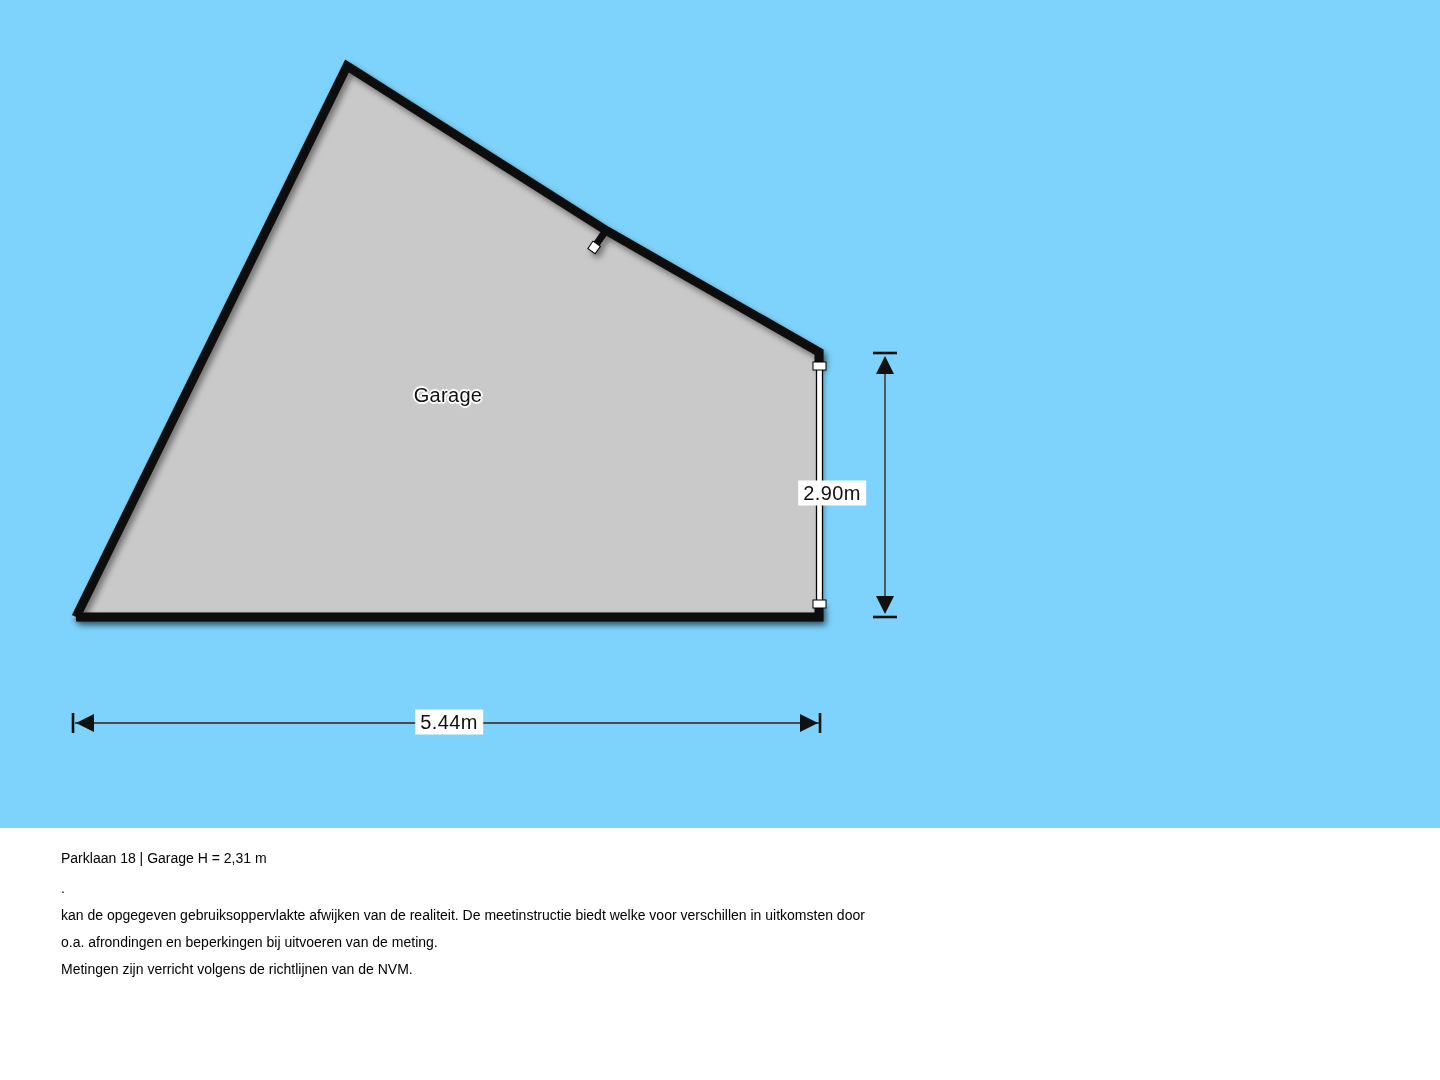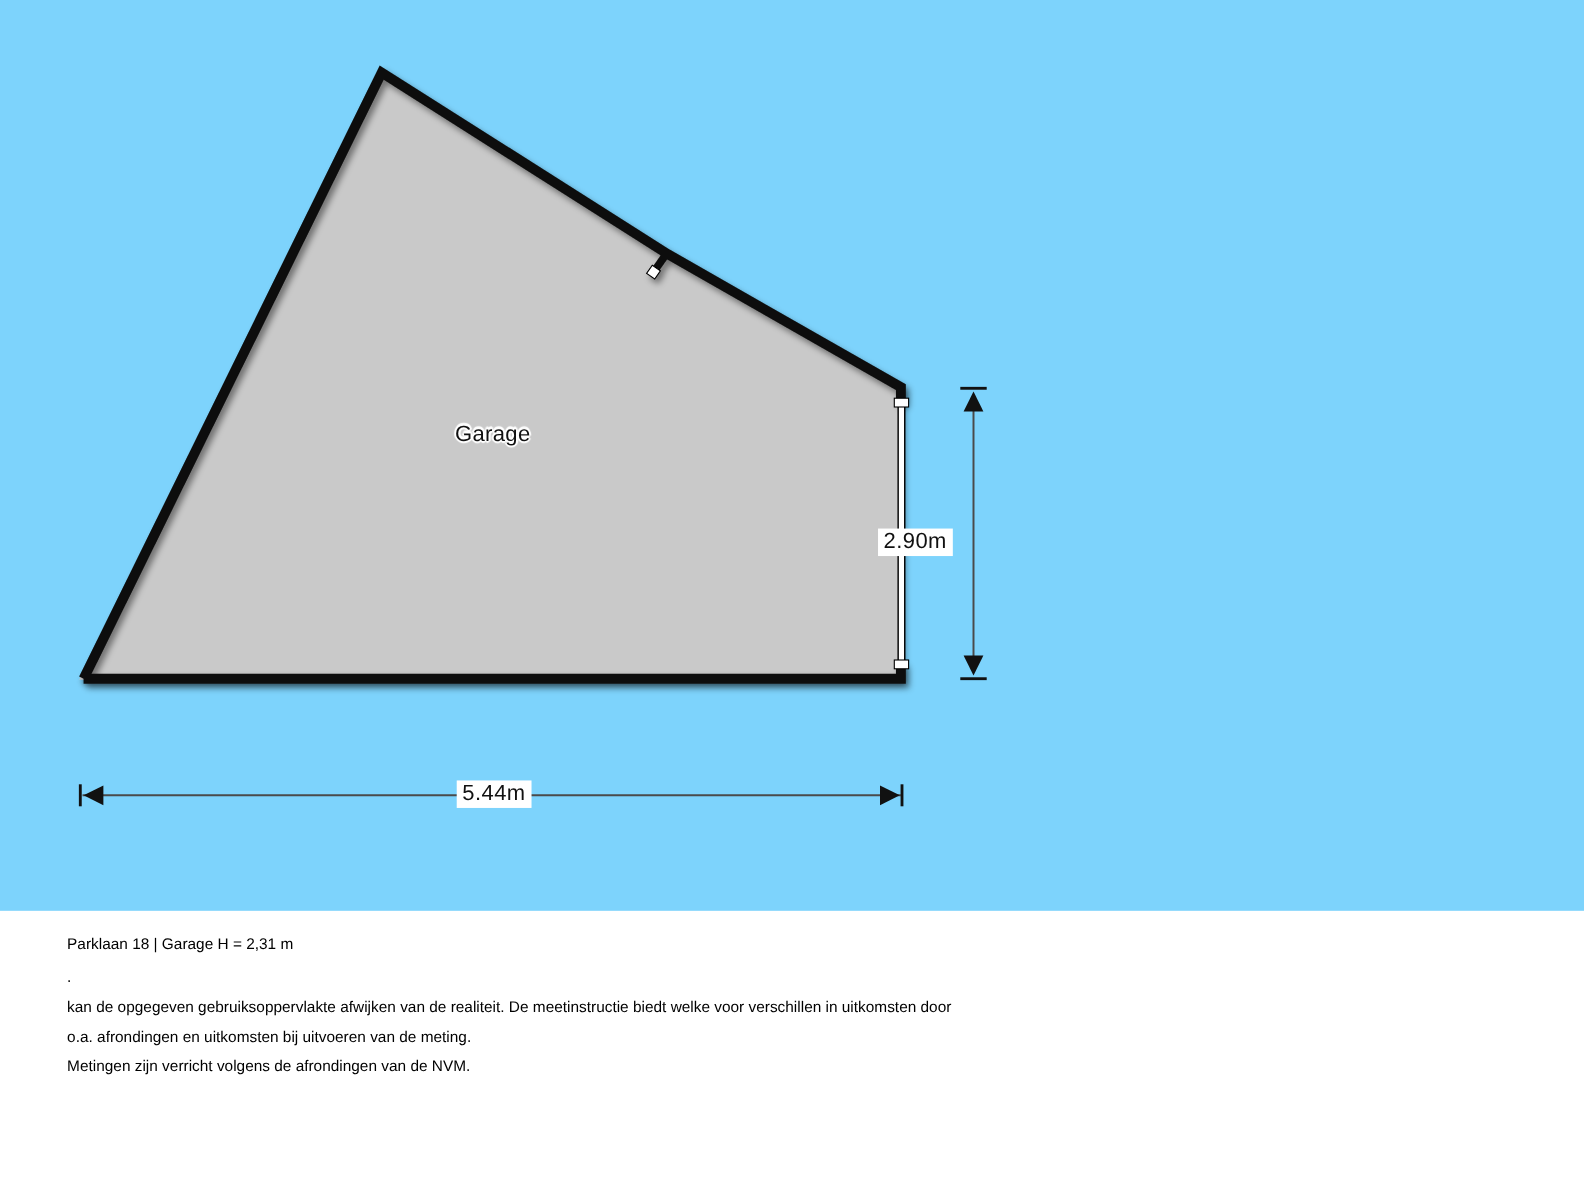--- a/index.html
+++ b/index.html
@@ -120,17 +120,17 @@
   <div class="label room-label">Garage</div>
 
   <div class="label dim-label vertical">2.90m</div>
 
   <div class="label dim-label horizontal">5.44m</div>
 
   <div class="footer">
     <div class="address-line">Parklaan 18 | Garage H = 2,31 m</div>
     <div>.</div>
     <div>kan de opgegeven gebruiksoppervlakte afwijken van de realiteit. De meetinstructie biedt welke voor verschillen in uitkomsten door</div>
-    <div>o.a. afrondingen en uitkomsten bij uitvoeren van de meting.</div>
-    <div>Metingen zijn verricht volgens de afrondingen van de NVM.</div>
+    <div>o.a. afrondingen en beperkingen bij uitvoeren van de meting.</div>
+    <div>Metingen zijn verricht volgens de richtlijnen van de NVM.</div>
   </div>
 
 </div>
 
 </body></html>

